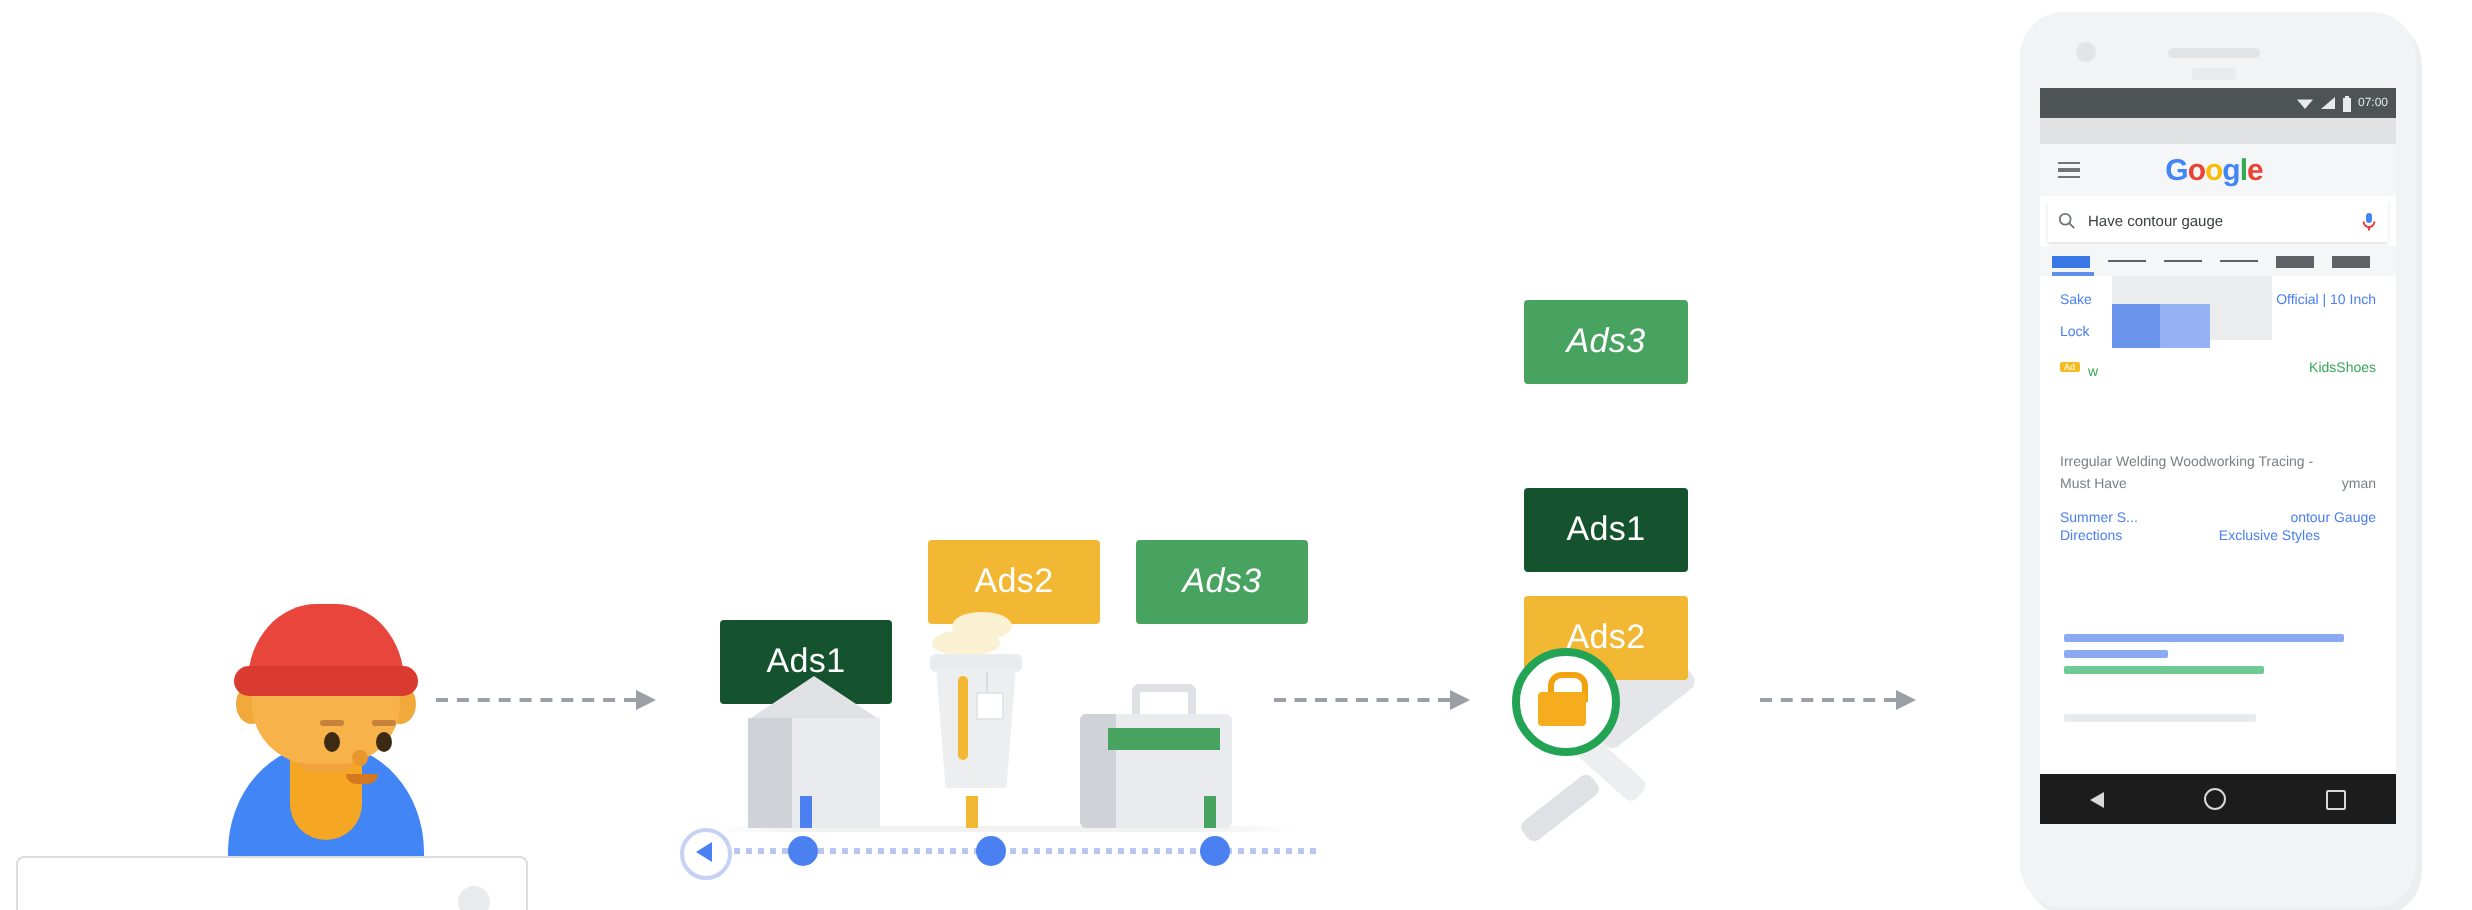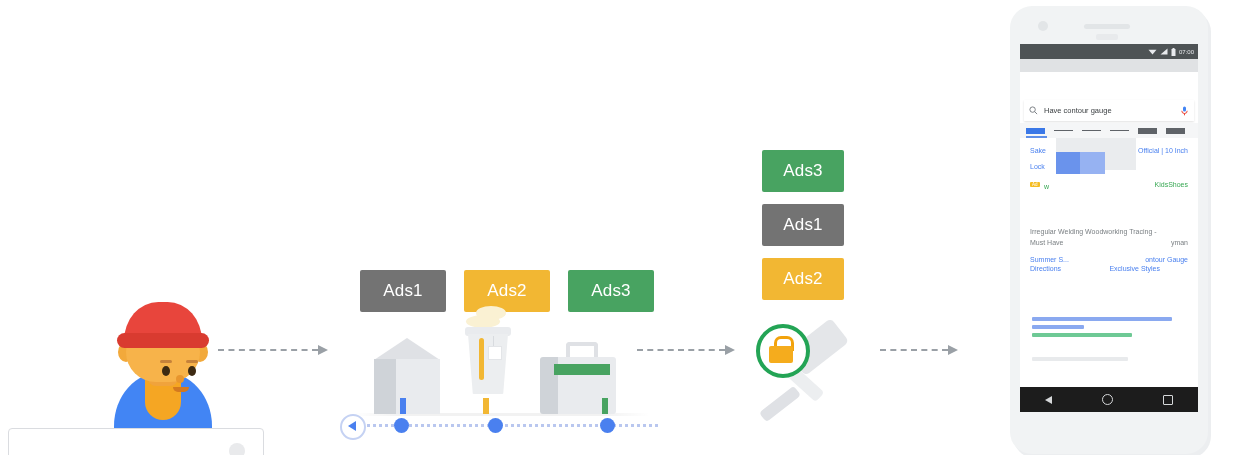--- a/index.html
+++ b/index.html
@@ -97,23 +97,23 @@
   #flow-arrow-1 { left:218px; top:349px; width:110px; }
   #flow-arrow-2 { left:637px; top:349px; width:98px; }
   #flow-arrow-3 { left:880px; top:349px; width:78px; }
 
   
   .ad-chip {
     display:flex; align-items:center; justify-content:center;
     color:#ffffff; font-size:17px; letter-spacing:.2px;
     border-radius:2px;
   }
-  .ad-blue   { background:#737373; }
+  .ad-blue   { background:#14532d;margin-top:40px; }
   .ad-yellow { background:#f2b733; }
-  .ad-green  { background:#48a361; }
+  .ad-green  { background:#48a361;font-style:italic; }
 
   #ad-row-advertisers { left:360px; top:270px; display:flex; gap:18px; }
   #ad-row-advertisers .ad-chip { width:86px; height:42px; }
 
   #ad-stack-ranked { left:762px; top:150px; display:flex; flex-direction:column; gap:12px; }
   #ad-stack-ranked .ad-chip { width:82px; height:42px; }
 
   
   #business-group { left:336px; top:320px; width:330px; height:120px; }
 
@@ -481,20 +481,29 @@
       </svg>
       <svg class="si" width="5" height="8" viewBox="0 0 5 8">
         <rect x="1.5" y="0" width="2" height="1" fill="#e8eaed"></rect>
         <rect x="0.5" y="1" width="4" height="7" fill="#e8eaed"></rect>
       </svg>
       <span class="clock">07:00</span>
     </div>
 
     <div id="browser-chrome"></div>
 
+    <div id="google-header">
+      <div id="hamburger-icon">
+        <span></span>
+          <span></span>
+          <span></span>
+      </div>
+      <div id="google-logo"><span class="g1">G</span><span class="o1">o</span><span class="o2">o</span><span class="g2">g</span><span class="l1">l</span><span class="e1">e</span></div>
+      <div style="width:24px"></div>
+    </div>
 
     <div id="search-bar">
       <svg style="margin-left:5px" width="9" height="9" viewBox="0 0 10 10">
         <circle cx="4" cy="4" r="3" fill="none" stroke="#70757a" stroke-width="1"></circle>
         <line x1="6.2" y1="6.2" x2="9" y2="9" stroke="#70757a" stroke-width="1"></line>
       </svg>
       <span id="search-query">Have contour gauge</span>
       <svg style="margin-right:6px" width="7" height="10" viewBox="0 0 7 10">
         <rect x="2" y="0.5" width="3" height="5" rx="1.5" fill="#4285f4"></rect>
         <path d="M0.8 4.8 a2.7 2.7 0 0 0 5.4 0" fill="none" stroke="#ea4335" stroke-width="1"></path>

